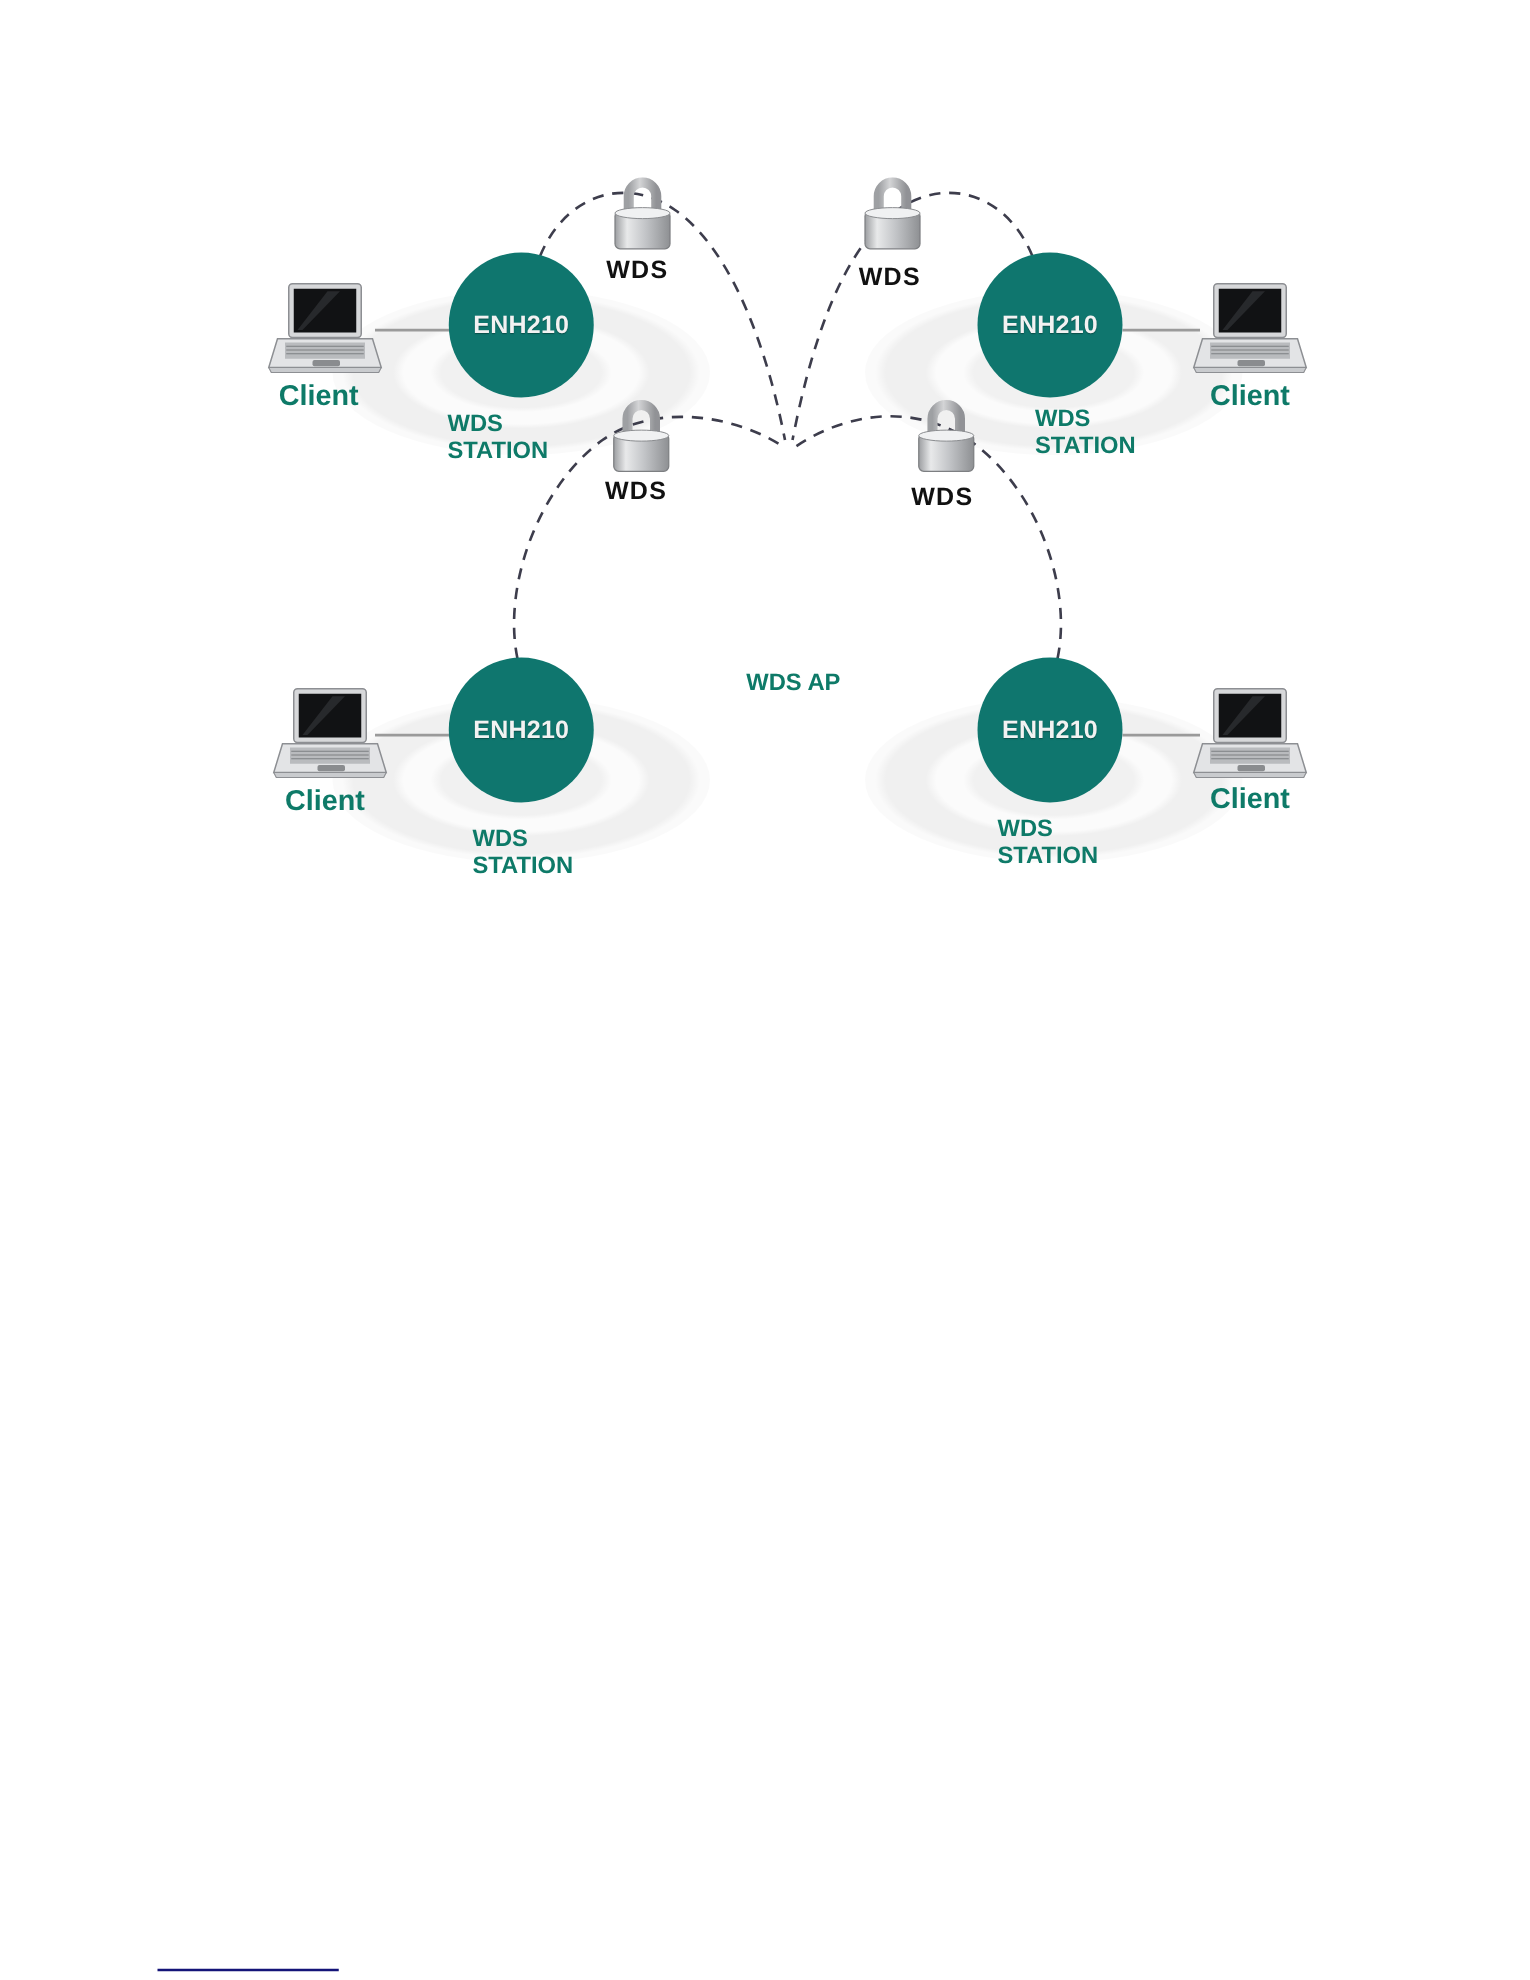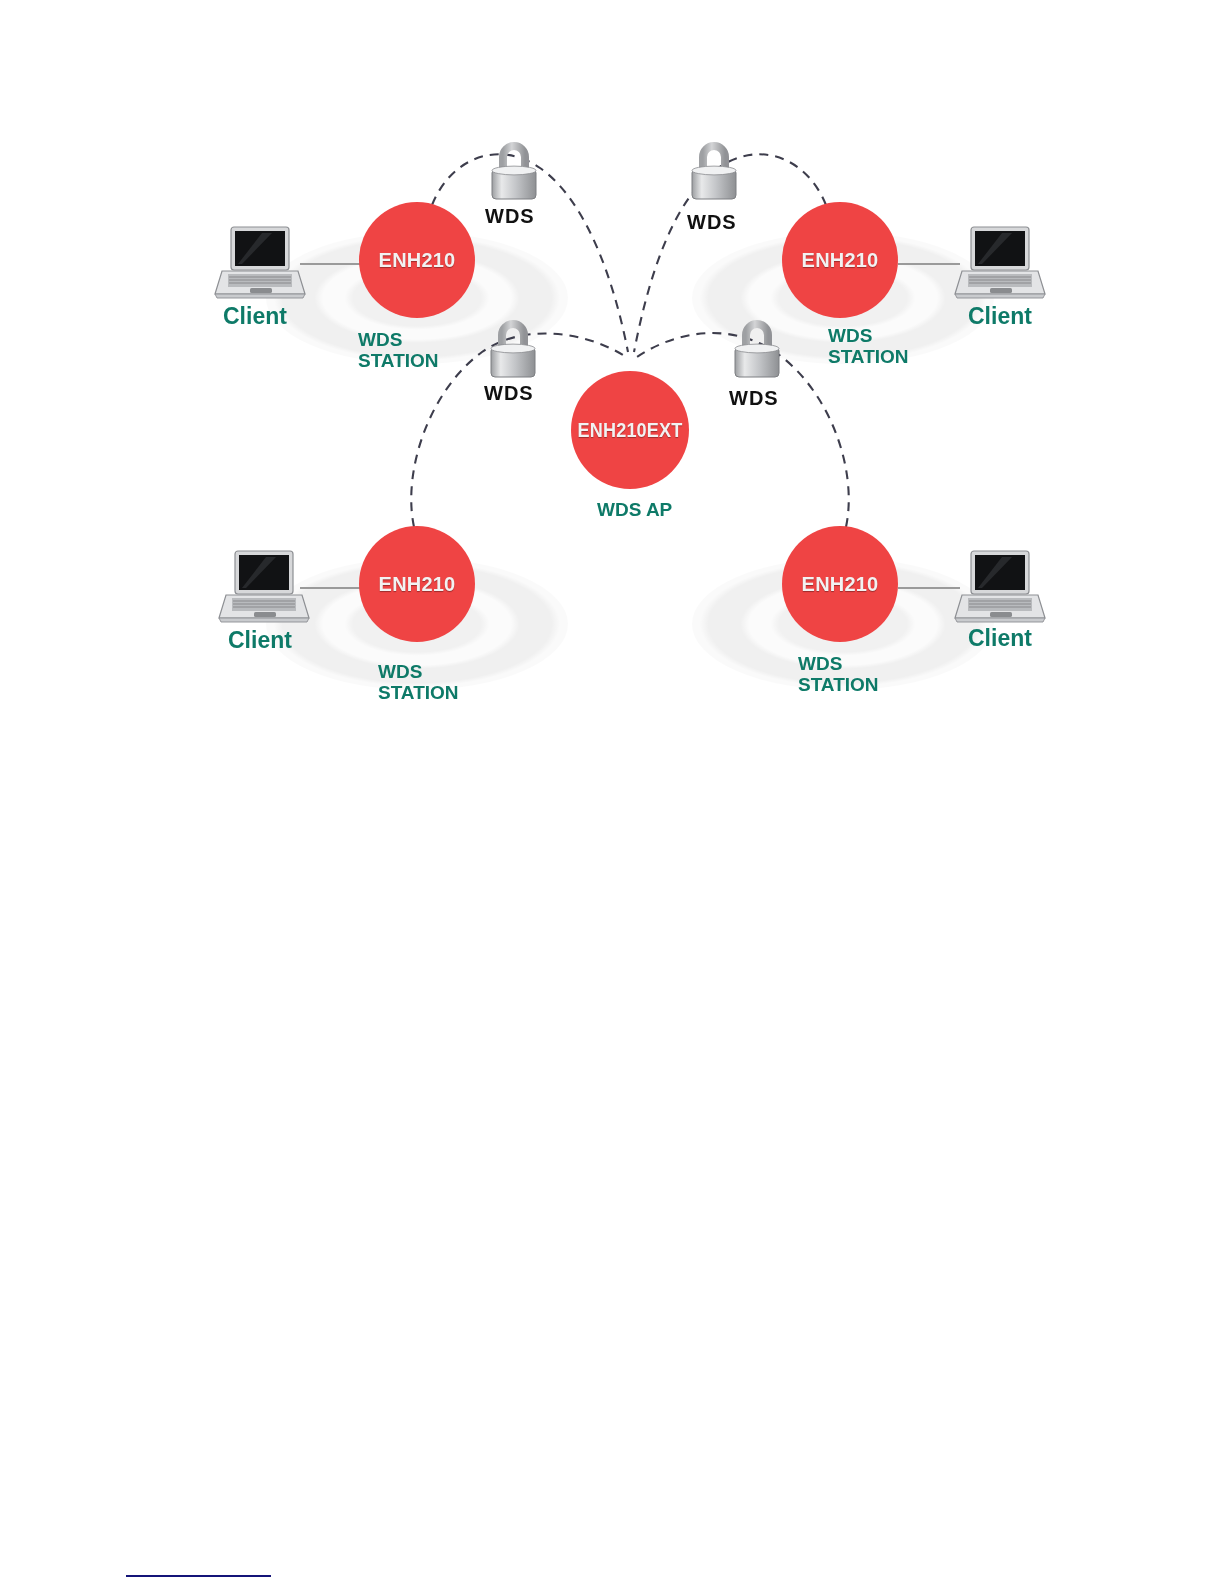--- a/index.html
+++ b/index.html
@@ -12,33 +12,33 @@
   
   .cloud{position:absolute;border-radius:50%;
          background:radial-gradient(ellipse at 50% 50%,
             rgba(0,0,0,0.055) 0%, rgba(0,0,0,0.055) 30%,
             rgba(0,0,0,0.015) 34%, rgba(0,0,0,0.015) 44%,
             rgba(0,0,0,0.060) 48%, rgba(0,0,0,0.060) 63%,
             rgba(0,0,0,0.018) 67%, rgba(0,0,0,0.018) 80%,
             rgba(0,0,0,0.045) 84%, rgba(0,0,0,0.00) 100%);}
 
   
-  .node{position:absolute;border-radius:50%;background:#ef4444;
+  .node{position:absolute;border-radius:50%;background:#0f766e;
         display:flex;align-items:center;justify-content:center;}
   .node span{color:#f2f2f2;font-weight:bold;letter-spacing:.2px;
              text-shadow:0 1px 1px rgba(0,0,0,.35);white-space:nowrap;}
   .node.station span{font-size:20px;}
   .node.ap span{font-size:21px;transform:scaleX(.86);}
 
   
   .tlabel{position:absolute;color:#0e7a68;font-weight:bold;
           line-height:1.08;white-space:pre-line;}
   .tlabel.client{font-size:23px;text-align:right;}
   .tlabel.station{font-size:19px;}
-  .tlabel.ap{font-size:19px;}
+  .tlabel.ap{font-size:19px;margin-top:37px;}
 
   
   .wdstxt{position:absolute;color:#111;font-weight:bold;font-size:20px;
           letter-spacing:1px;white-space:nowrap;}
 
   
   .laptop{position:absolute;}
   .lock{position:absolute;}
 
   .footrule{position:absolute;background:#141478;}
@@ -204,20 +204,17 @@
   </div>
   <div class="tlabel station" style="left:378px;top:662px;">WDS
 STATION</div>
 
   <div class="node station" style="left:782px;top:526px;width:116px;height:116px;">
     <span>ENH210</span>
   </div>
   <div class="tlabel station" style="left:798px;top:654px;">WDS
 STATION</div>
 
-  <div class="node ap" style="left:571px;top:371px;width:118px;height:118px;">
-    <span>ENH210EXT</span>
-  </div>
   <div class="tlabel ap" style="left:597px;top:500px;">WDS AP</div>
 
   <div class="footrule" style="left:126px;top:1575px;width:145px;height:2px;"></div>
 
 </div>
 
 </body></html>

